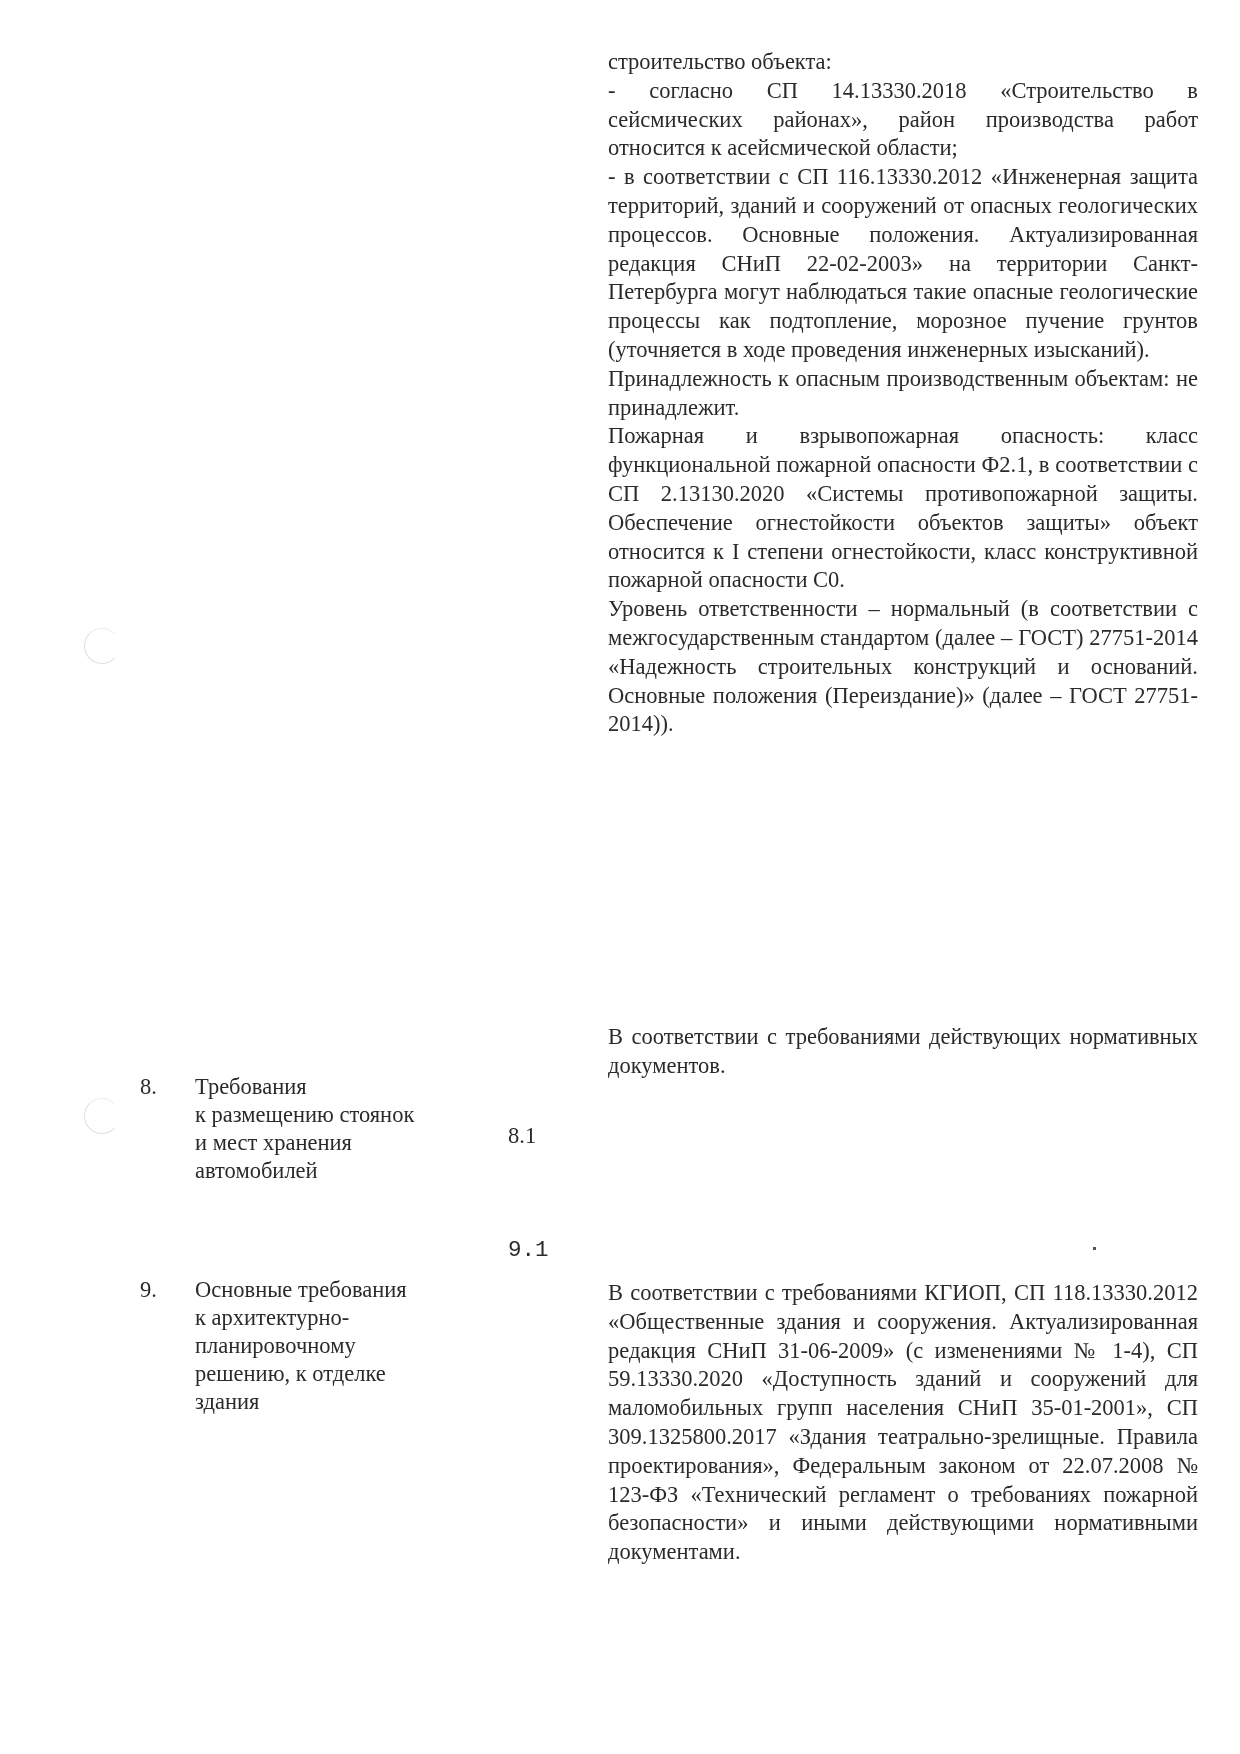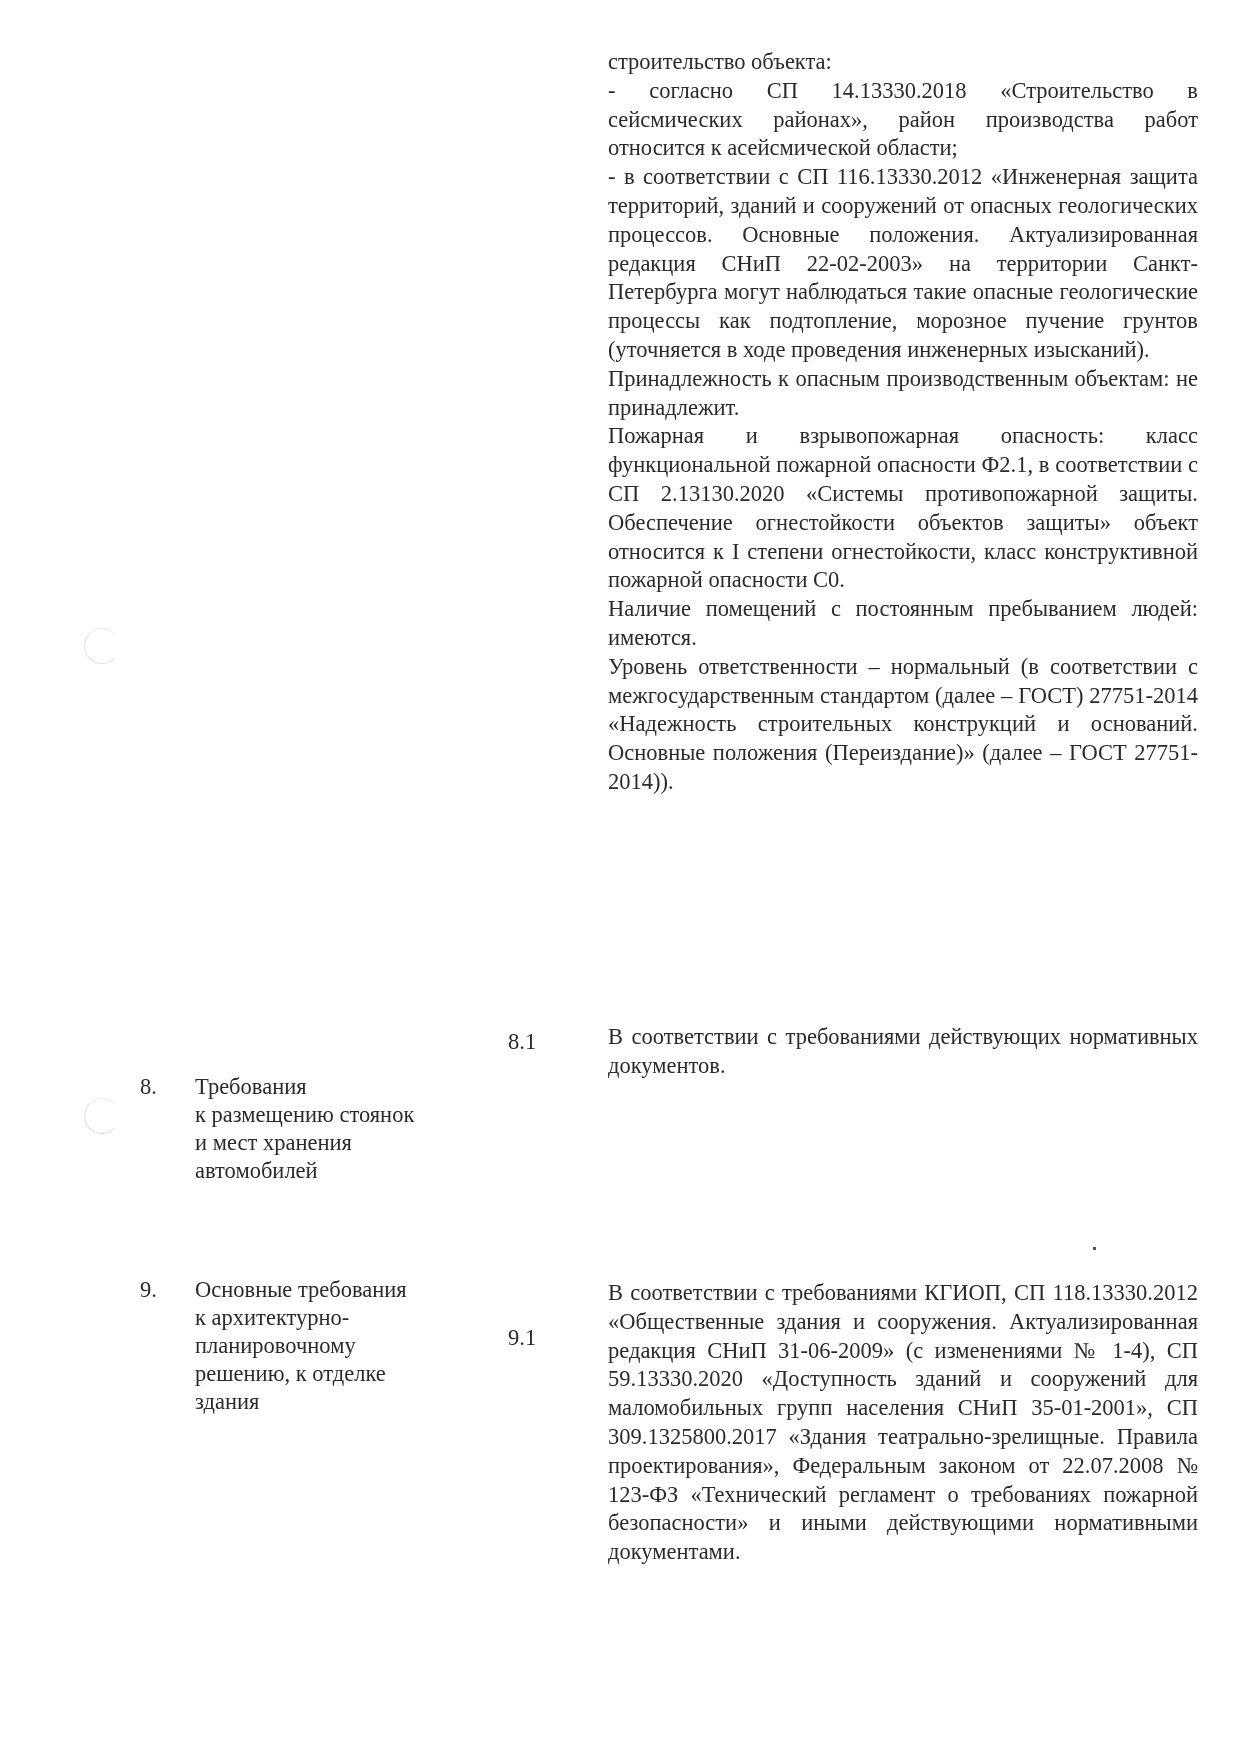--- a/index.html
+++ b/index.html
@@ -30,46 +30,45 @@
   <div class="punch" style="left:44px; top:628px;"></div>
   <div class="punch" style="left:44px; top:1098px;"></div>
   <div class="dot" style="left:1053px; top:1247px;"></div>
 
   <div class="content-col justify" style="top:48px;">
     <p class="para">строительство объекта:</p>
     <p class="para">- согласно СП 14.13330.2018 «Строительство в сейсмических районах», район производства работ относится к асейсмической области;</p>
     <p class="para">- в соответствии с СП 116.13330.2012 «Инженерная защита территорий, зданий и сооружений от опасных геологических процессов. Основные положения. Актуализированная редакция СНиП 22-02-2003» на территории Санкт-Петербурга могут наблюдаться такие опасные геологические процессы как подтопление, морозное пучение грунтов (уточняется в ходе проведения инженерных изысканий).</p>
     <p class="para">Принадлежность к опасным производственным объектам: не принадлежит.</p>
     <p class="para">Пожарная и взрывопожарная опасность: класс функциональной пожарной опасности Ф2.1, в соответствии с СП 2.13130.2020 «Системы противопожарной защиты. Обеспечение огнестойкости объектов защиты» объект относится к I степени огнестойкости, класс конструктивной пожарной опасности С0.</p>
-    <p class="para">Наличие помещений с постоянным пребыванием людей: имеются.</p>
     <p class="para">Уровень ответственности – нормальный (в соответствии с межгосударственным стандартом (далее – ГОСТ) 27751-2014 «Надежность строительных конструкций и оснований. Основные положения (Переиздание)» (далее – ГОСТ 27751-2014)).</p>
   </div>
 
   <div>
     <div class="num" style="top:1073px;">8.</div>
     <div class="title" style="top:1073px;">
       <div>Требования</div>
       <div>к размещению стоянок</div>
       <div>и мест хранения</div>
       <div>автомобилей</div>
     </div>
-    <div class="subnum" style="top:1028px;">8.1</div>
+    <div class="subnum" style="top:1122px;">8.1</div>
     <div class="content-col justify" style="top:1023px;">
       <p class="para">В соответствии с требованиями действующих нормативных документов.</p>
     </div>
   </div>
 
   <div>
     <div class="num" style="top:1276px;">9.</div>
     <div class="title" style="top:1276px;">
       <div>Основные требования</div>
       <div>к архитектурно-</div>
       <div>планировочному</div>
       <div>решению, к отделке</div>
       <div>здания</div>
     </div>
-    <div class="subnum" style="top:1324px;">9.1</div>
+    <div class="subnum" style="top:1236px;font-family:Liberation Mono, monospace;">9.1</div>
     <div class="content-col justify" style="top:1279px;">
       <p class="para">В соответствии с требованиями КГИОП, СП 118.13330.2012 «Общественные здания и сооружения. Актуализированная редакция СНиП 31-06-2009» (с изменениями № 1-4), СП 59.13330.2020 «Доступность зданий и сооружений для маломобильных групп населения СНиП 35-01-2001», СП 309.1325800.2017 «Здания театрально-зрелищные. Правила проектирования», Федеральным законом от 22.07.2008 № 123-ФЗ «Технический регламент о требованиях пожарной безопасности» и иными действующими нормативными документами.</p>
     </div>
   </div>
 
 </div>
 
 </body></html>

